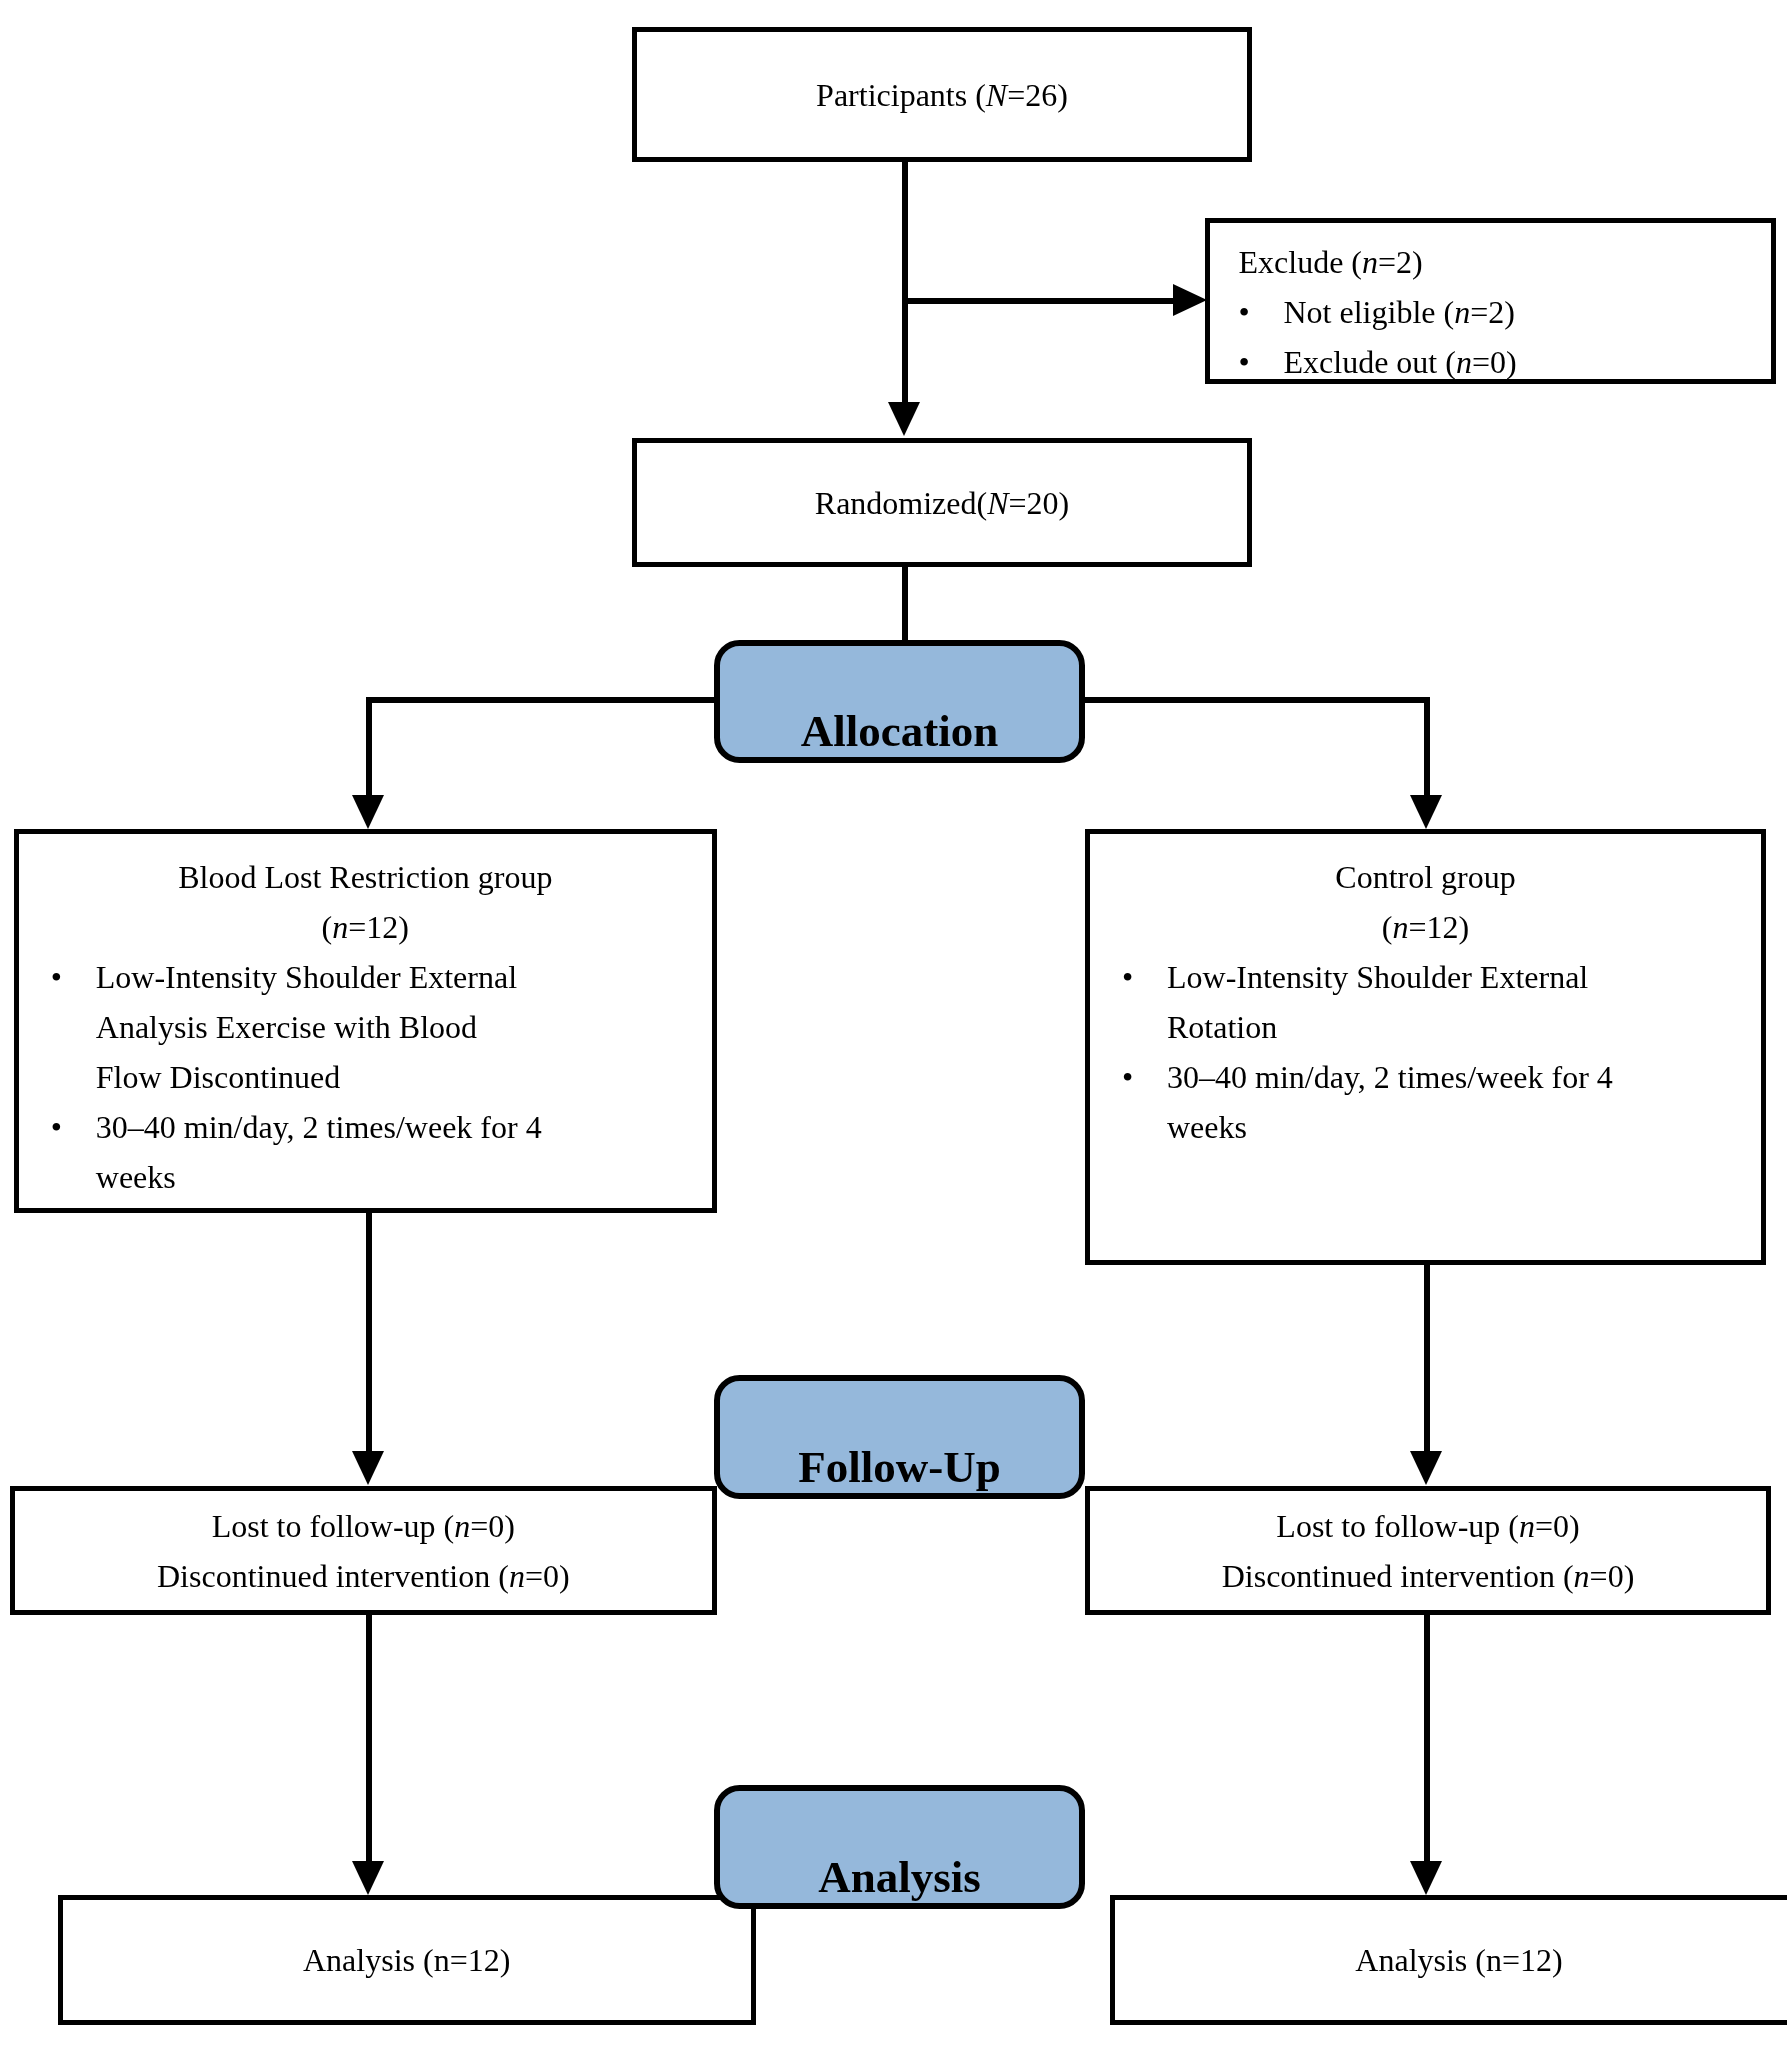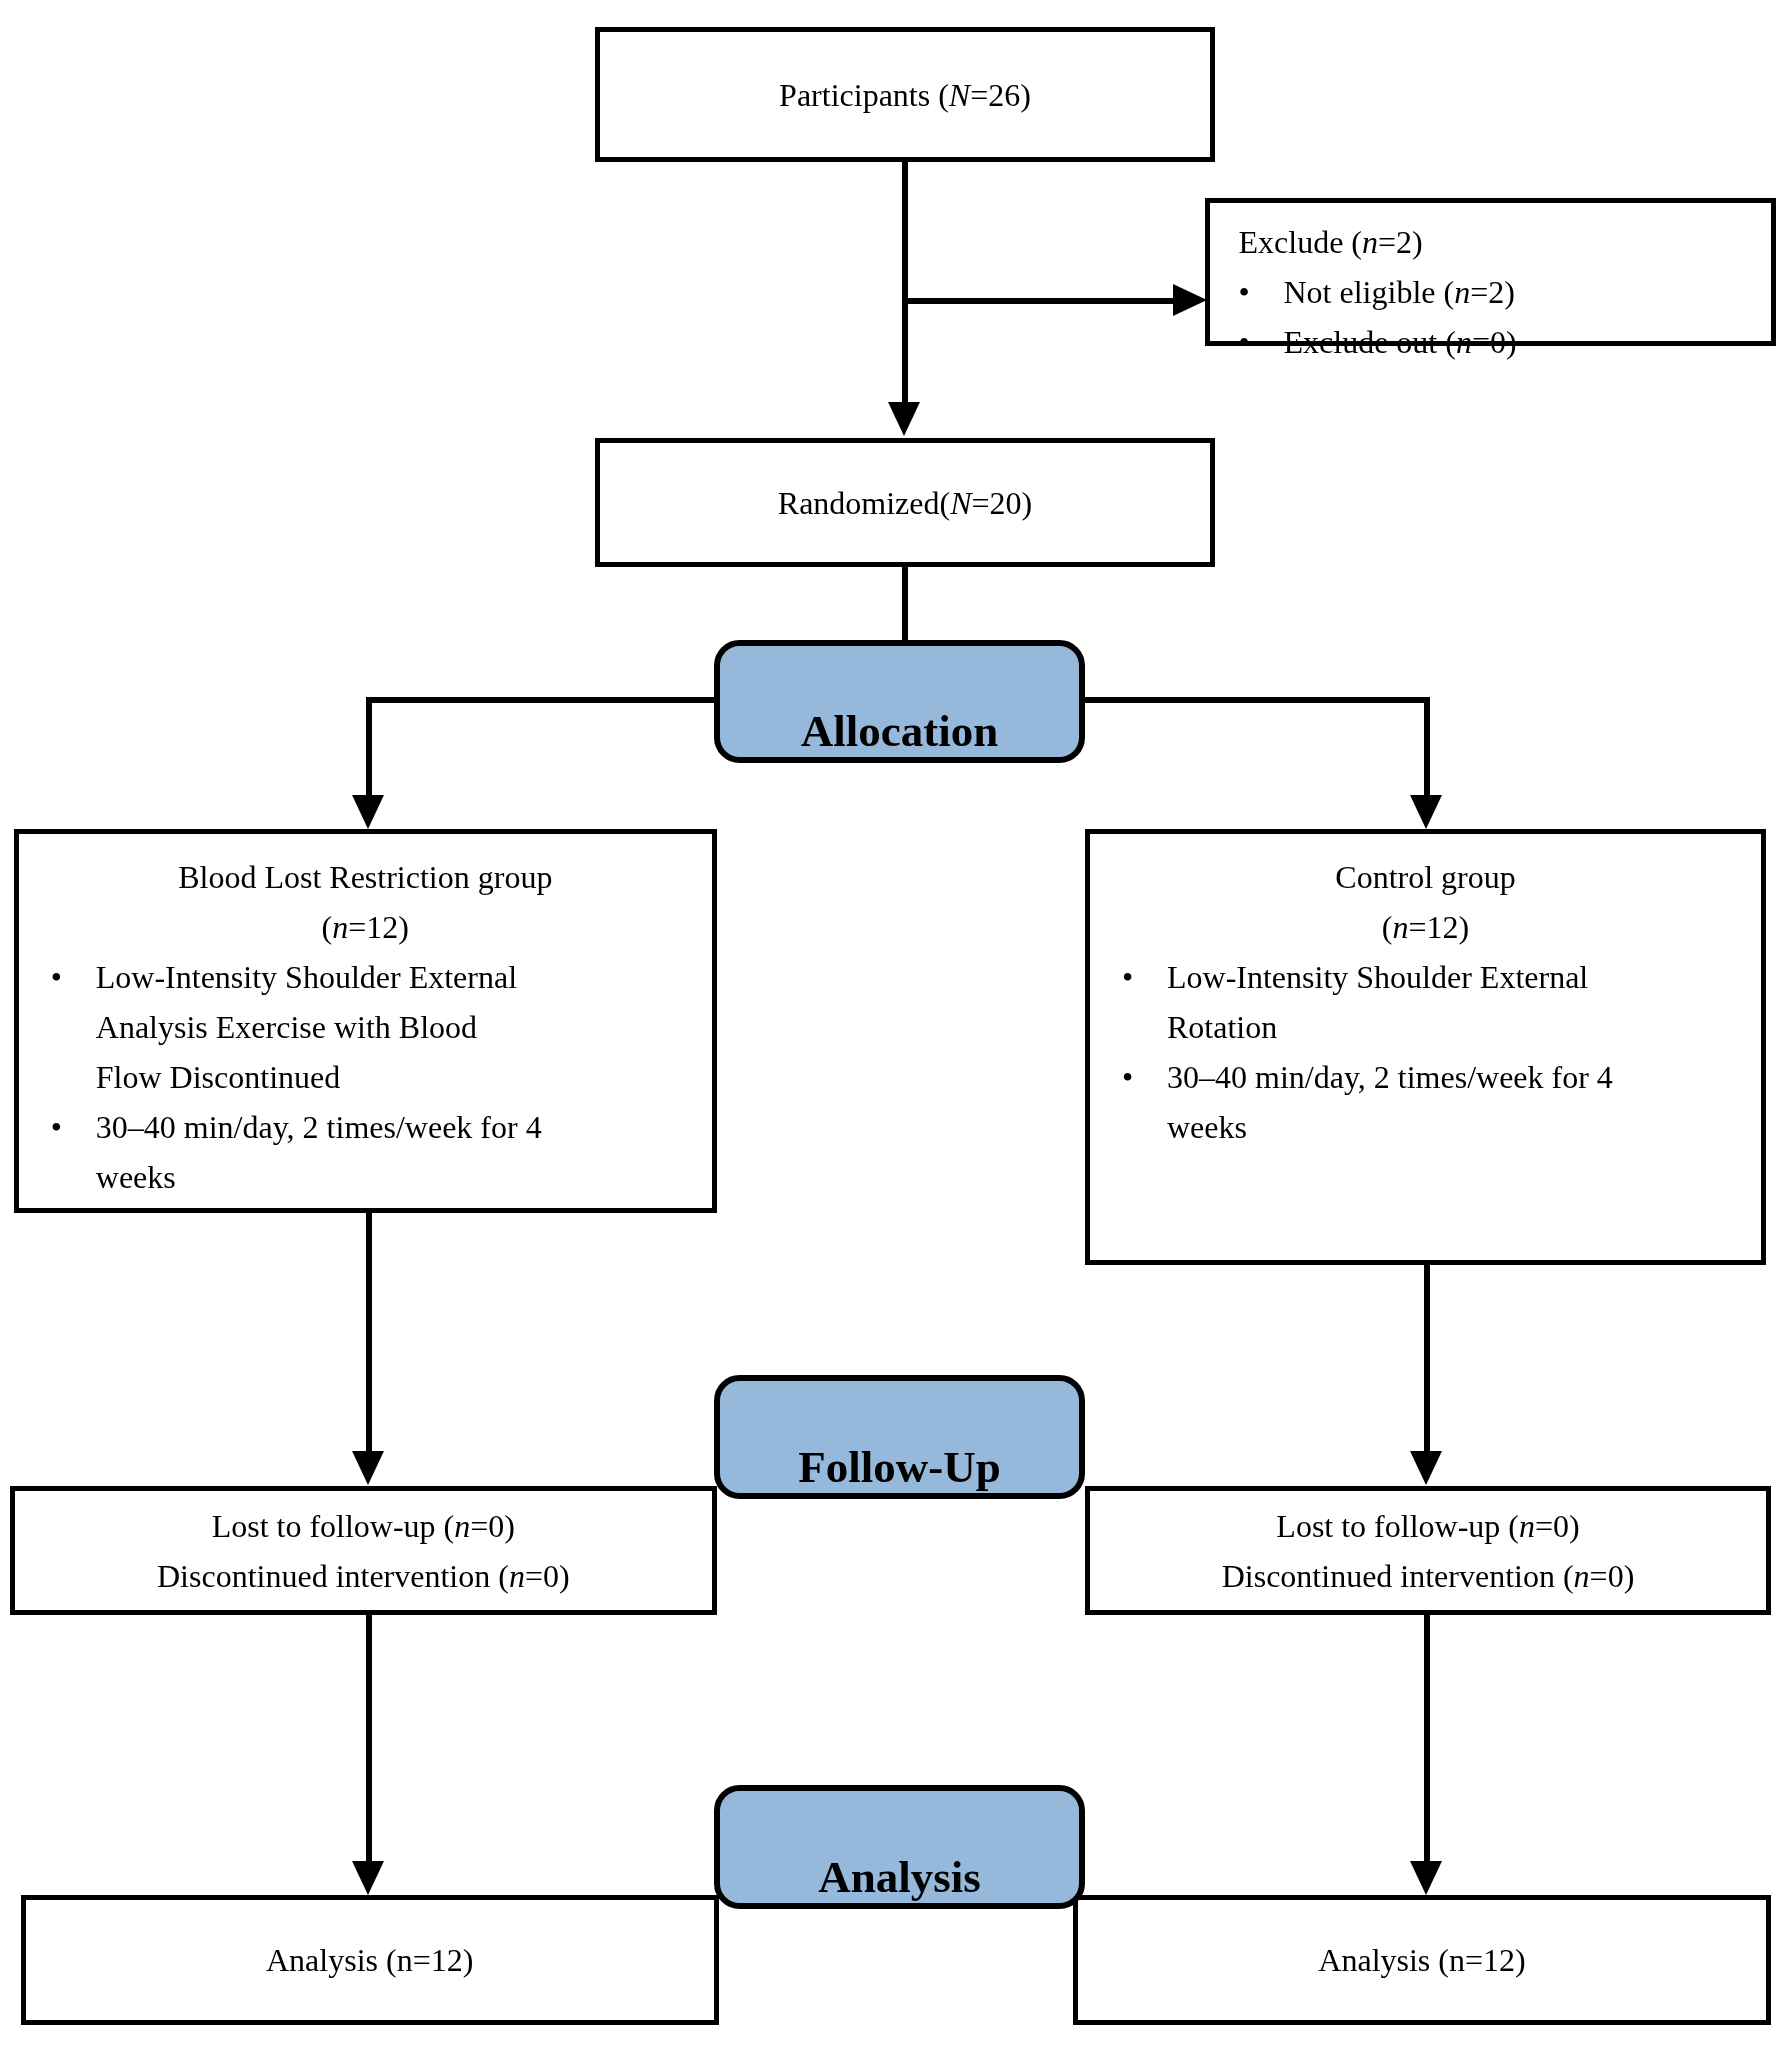--- a/index.html
+++ b/index.html
@@ -19,20 +19,21 @@
     background: #ffffff;
     font-size: 32px;
     line-height: 50px;
     z-index: 2;
   }
   .box.center {
     display: flex;
     align-items: center;
     justify-content: center;
     text-align: center;
+    margin-left: 37px;
   }
   .box.vcenter {
     display: flex;
     flex-direction: column;
     justify-content: center;
     text-align: center;
   }
   .stage {
     position: absolute;
     box-sizing: border-box;
@@ -98,21 +99,21 @@
 
   <div class="vline" style="left:366px; top:1615px; height:249px;"></div>
   <div class="arr-down" style="left:352px; top:1861px;"></div>
   <div class="vline" style="left:1424px; top:1615px; height:249px;"></div>
   <div class="arr-down" style="left:1410px; top:1861px;"></div>
 
   <div class="box center" style="left:595px; top:27px; width:620px; height:135px;">
     <div class="cline"><span>Participants (</span><span class="iv">N</span><span>=26)</span></div>
   </div>
 
-  <div class="box" style="left:1205px; top:198px; width:571px; height:148px;">
+  <div class="box" style="left:1205px; top:218px; width:571px; height:166px;">
     <div class="ex-title"><span>Exclude (</span><span class="iv">n</span><span>=2)</span></div>
     <div class="ex-row">
       <span class="ex-mark">•</span>
       <span><span>Not eligible (</span><span class="iv">n</span><span>=2)</span></span>
     </div>
     <div class="ex-row">
       <span class="ex-mark">•</span>
       <span><span>Exclude out (</span><span class="iv">n</span><span>=0)</span></span>
     </div>
   </div>

